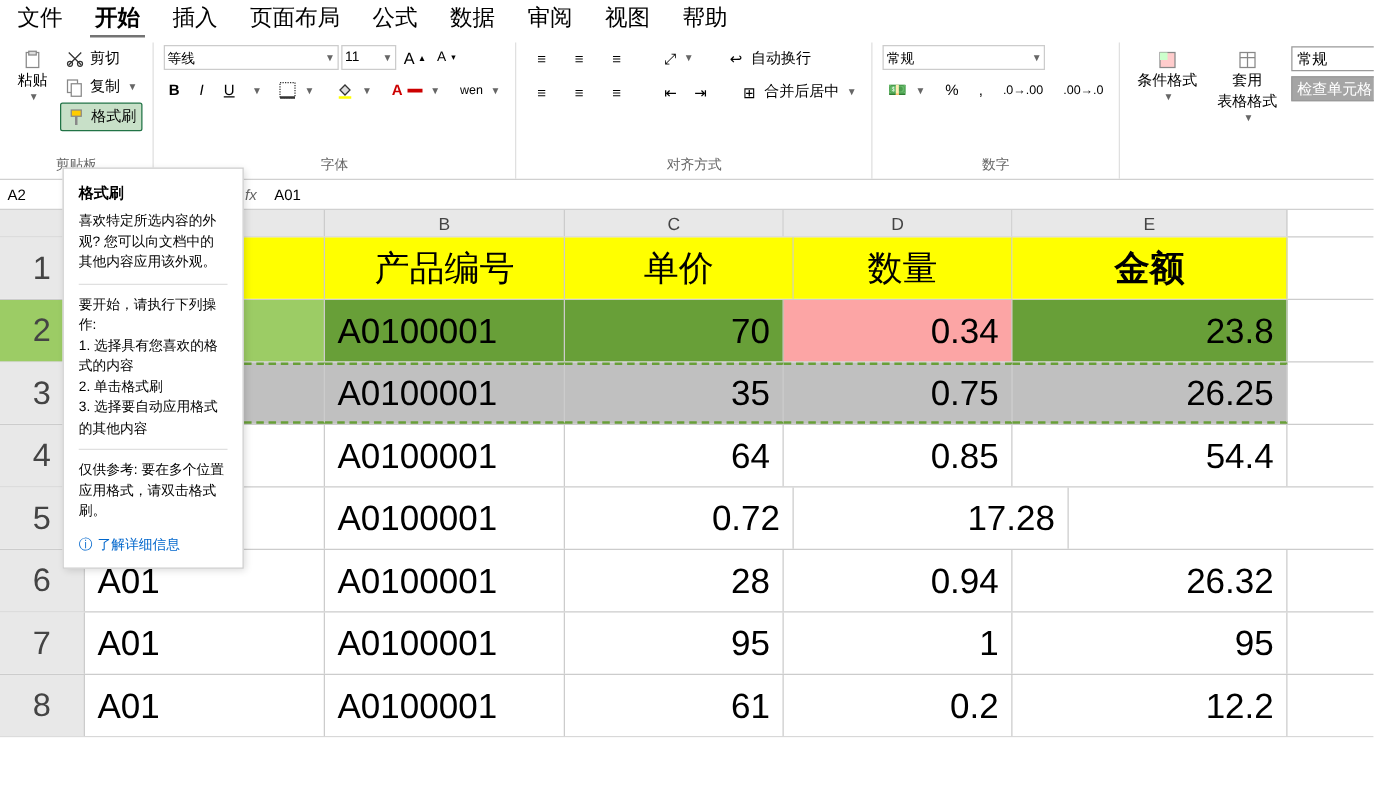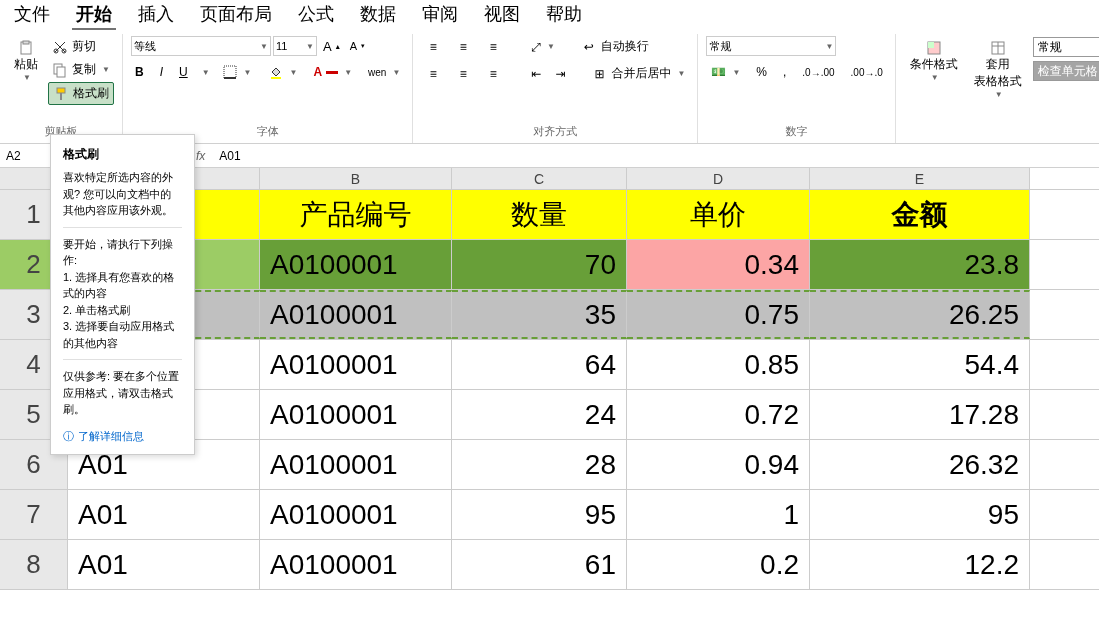--- a/index.html
+++ b/index.html
@@ -283,22 +283,22 @@
       <div class="col-h" style="width: 192px;">B</div>
       <div class="col-h" style="width: 175px;">C</div>
       <div class="col-h" style="width: 183px;">D</div>
       <div class="col-h" style="width: 220px;">E</div>
     </div>
   <div id="sheetbody">
       <div class="row" style="height: 50px;">
         <div class="row-h">1</div>
         <div class="cell center" style="width: 192px; background: rgb(255, 255, 0);"></div>
         <div class="cell center" style="width: 192px; background: rgb(255, 255, 0);">产品编号</div>
+        <div class="cell center" style="width: 183px; background: rgb(255, 255, 0);">单价</div>
         <div class="cell center" style="width: 175px; background: rgb(255, 255, 0);">数量</div>
-        <div class="cell center" style="width: 183px; background: rgb(255, 255, 0);">单价</div>
         <div class="cell center" style="width: 220px; background: rgb(255, 255, 0); font-weight: bold;">金额</div>
       </div>
       <div class="row" style="height: 50px;">
         <div class="row-h" style="background: rgb(156, 204, 101);">2</div>
         <div class="cell" style="width: 192px; background: rgb(156, 204, 101);"></div>
         <div class="cell" style="width: 192px; background: rgb(104, 159, 56);">A0100001</div>
         <div class="cell right" style="width: 175px; background: rgb(104, 159, 56);">70</div>
         <div class="cell right" style="width: 183px; background: #fca5a5;">0.34</div>
         <div class="cell right" style="width: 220px; background: rgb(104, 159, 56);">23.8</div>
       </div>
@@ -315,21 +315,20 @@
         <div class="cell" style="width: 192px;"></div>
         <div class="cell" style="width: 192px;">A0100001</div>
         <div class="cell right" style="width: 175px;">64</div>
         <div class="cell right" style="width: 183px;">0.85</div>
         <div class="cell right" style="width: 220px;">54.4</div>
       </div>
       <div class="row" style="height: 50px;">
         <div class="row-h">5</div>
         <div class="cell" style="width: 192px;">A01</div>
         <div class="cell" style="width: 192px;">A0100001</div>
-        <div class="cell right" style="width: 175px;">24</div>
         <div class="cell right" style="width: 183px;">0.72</div>
         <div class="cell right" style="width: 220px;">17.28</div>
       </div>
       <div class="row" style="height: 50px;">
         <div class="row-h">6</div>
         <div class="cell" style="width: 192px;">A01</div>
         <div class="cell" style="width: 192px;">A0100001</div>
         <div class="cell right" style="width: 175px;">28</div>
         <div class="cell right" style="width: 183px;">0.94</div>
         <div class="cell right" style="width: 220px;">26.32</div>

